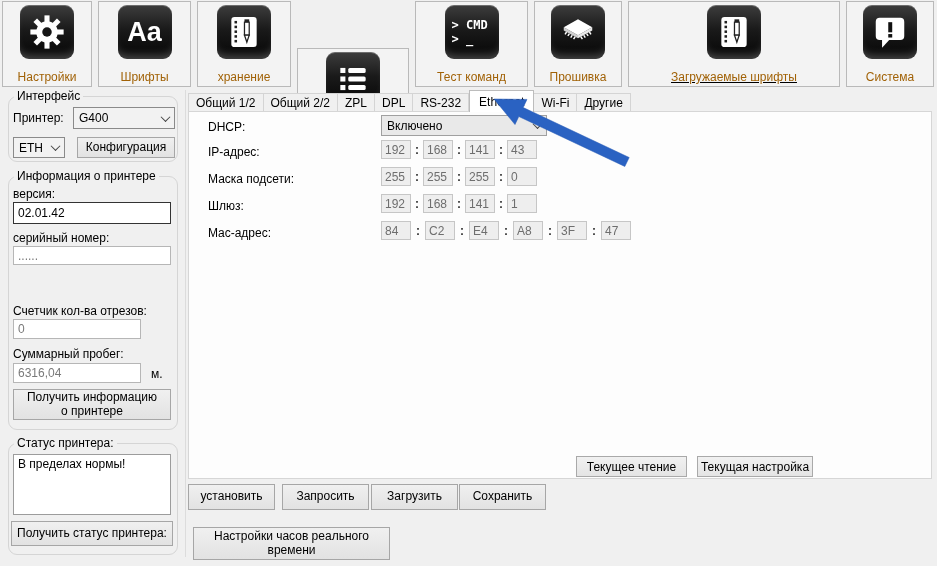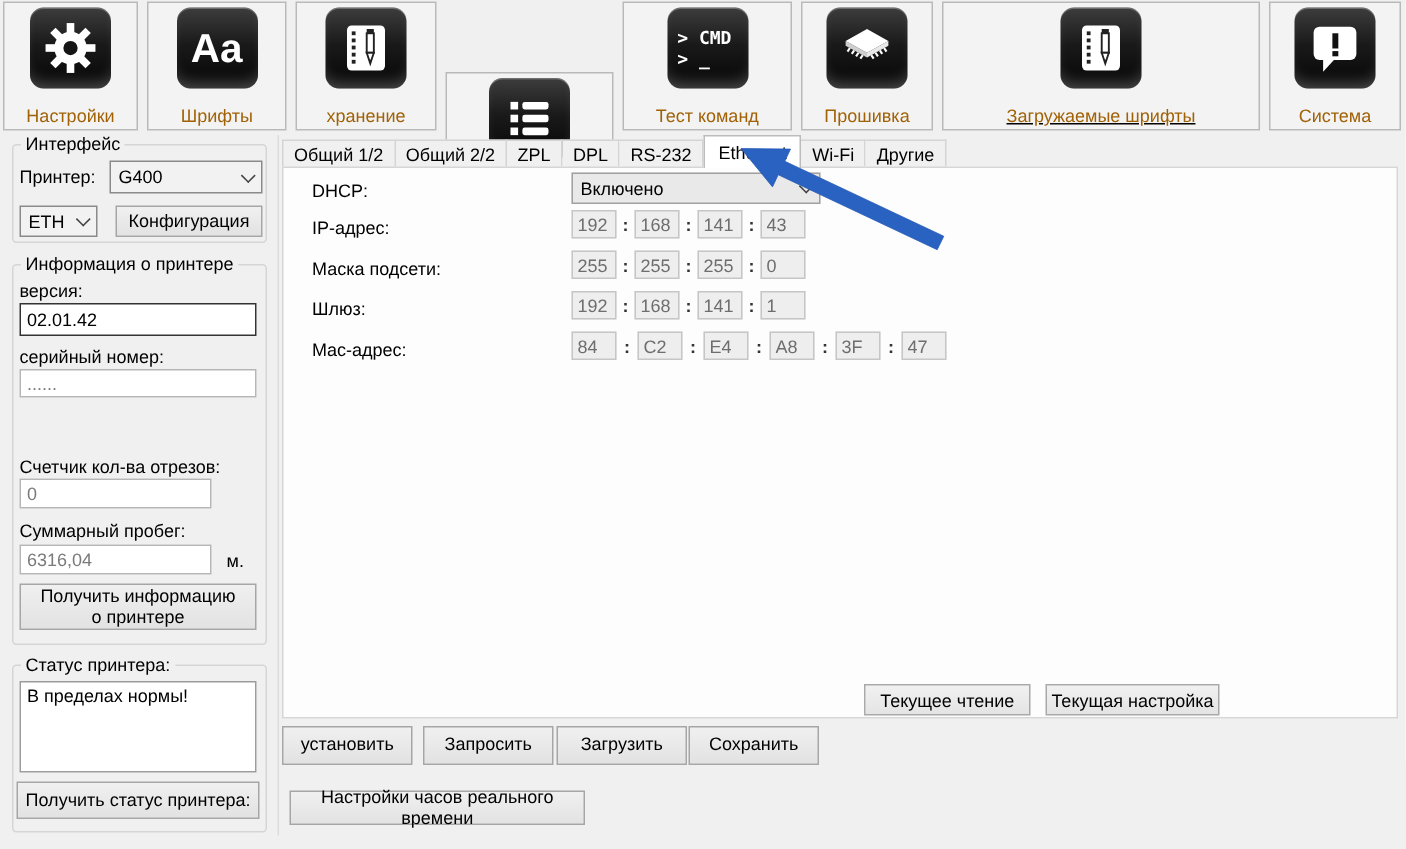--- a/index.html
+++ b/index.html
@@ -29,21 +29,21 @@
     flex-direction: column;
   }
   .tile svg { width: 38px; height: 38px; }
   .tile .aa { color:#fff; font-size: 27px; font-weight: bold; line-height: 1; }
   .tile .cmd { color:#fff; font-family:"DejaVu Sans Mono", monospace; font-size: 12px; font-weight:bold; line-height: 1.2; text-align:left; width:40px;}
   .tb-label { font-size: 12px; color:#a16207; white-space: nowrap; }
 
   
   .groupbox {
     position:absolute; left:8px; width:170px;
-    border:1px solid #d5d5d5; border-radius:3px;
+    border:1px solid #d5d5d5; border-radius:9px;
   }
   .groupbox .legend {
     position:absolute; top:-8px; left:5px; background:#f0f0f0; padding:0 3px;
     font-size:12px; white-space:nowrap;
   }
   .sb-label { position:absolute; font-size:12px; white-space:nowrap; }
   .sb-input {
     position:absolute; background:#fff; border:1px solid #b6b6b6;
     font-size:12px; padding:1px 4px; display:flex; align-items:center;
     color:#7a7a7a;
@@ -342,19 +342,19 @@
 
     <button class="panel-btn" style="left:387px;top:344px;width:111px;">Текущее чтение</button>
     <button class="panel-btn" style="left:508px;top:344px;width:116px;">Текущая настройка</button>
   </div>
 
   <button class="btn" style="left:188px;top:484px;width:87px;height:26px;">установить</button>
   <button class="btn" style="left:282px;top:484px;width:87px;height:26px;">Запросить</button>
   <button class="btn" style="left:371px;top:484px;width:87px;height:26px;">Загрузить</button>
   <button class="btn" style="left:459px;top:484px;width:87px;height:26px;">Сохранить</button>
 
-  <button class="btn" style="left:193px;top:527px;width:197px;height:23px;">Настройки часов реального времени</button>
+  <button class="btn" style="left:193px;top:527px;width:197px;height:33px;">Настройки часов реального времени</button>
 
   <svg class="arrow-svg" viewBox="0 0 937 566">
     <polygon points="494,99 527,99.4 523.2,107.5 629.2,157.5 624.8,166.5 518.8,116.5 515,124.6" fill="#2a62c2" stroke="#2458b4" stroke-width="0.5"></polygon>
   </svg>
 
 </div>
 
 </body></html>

